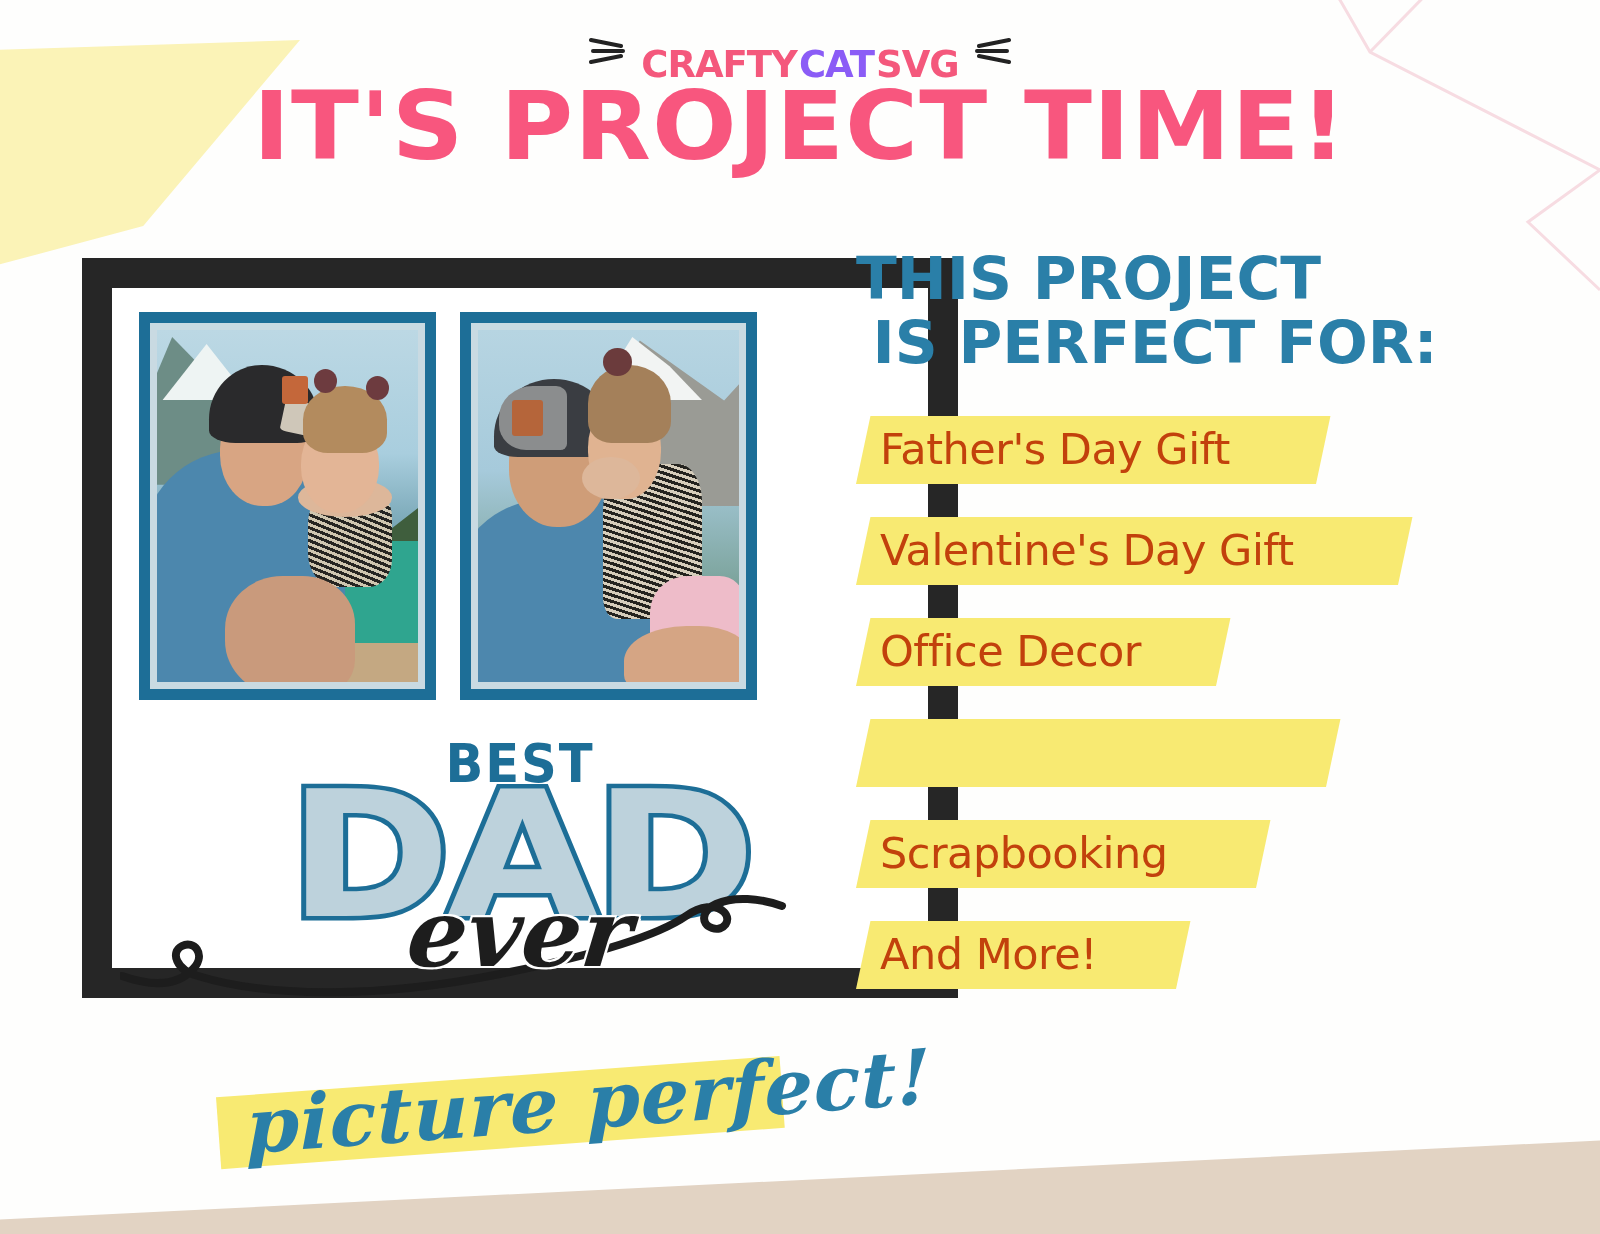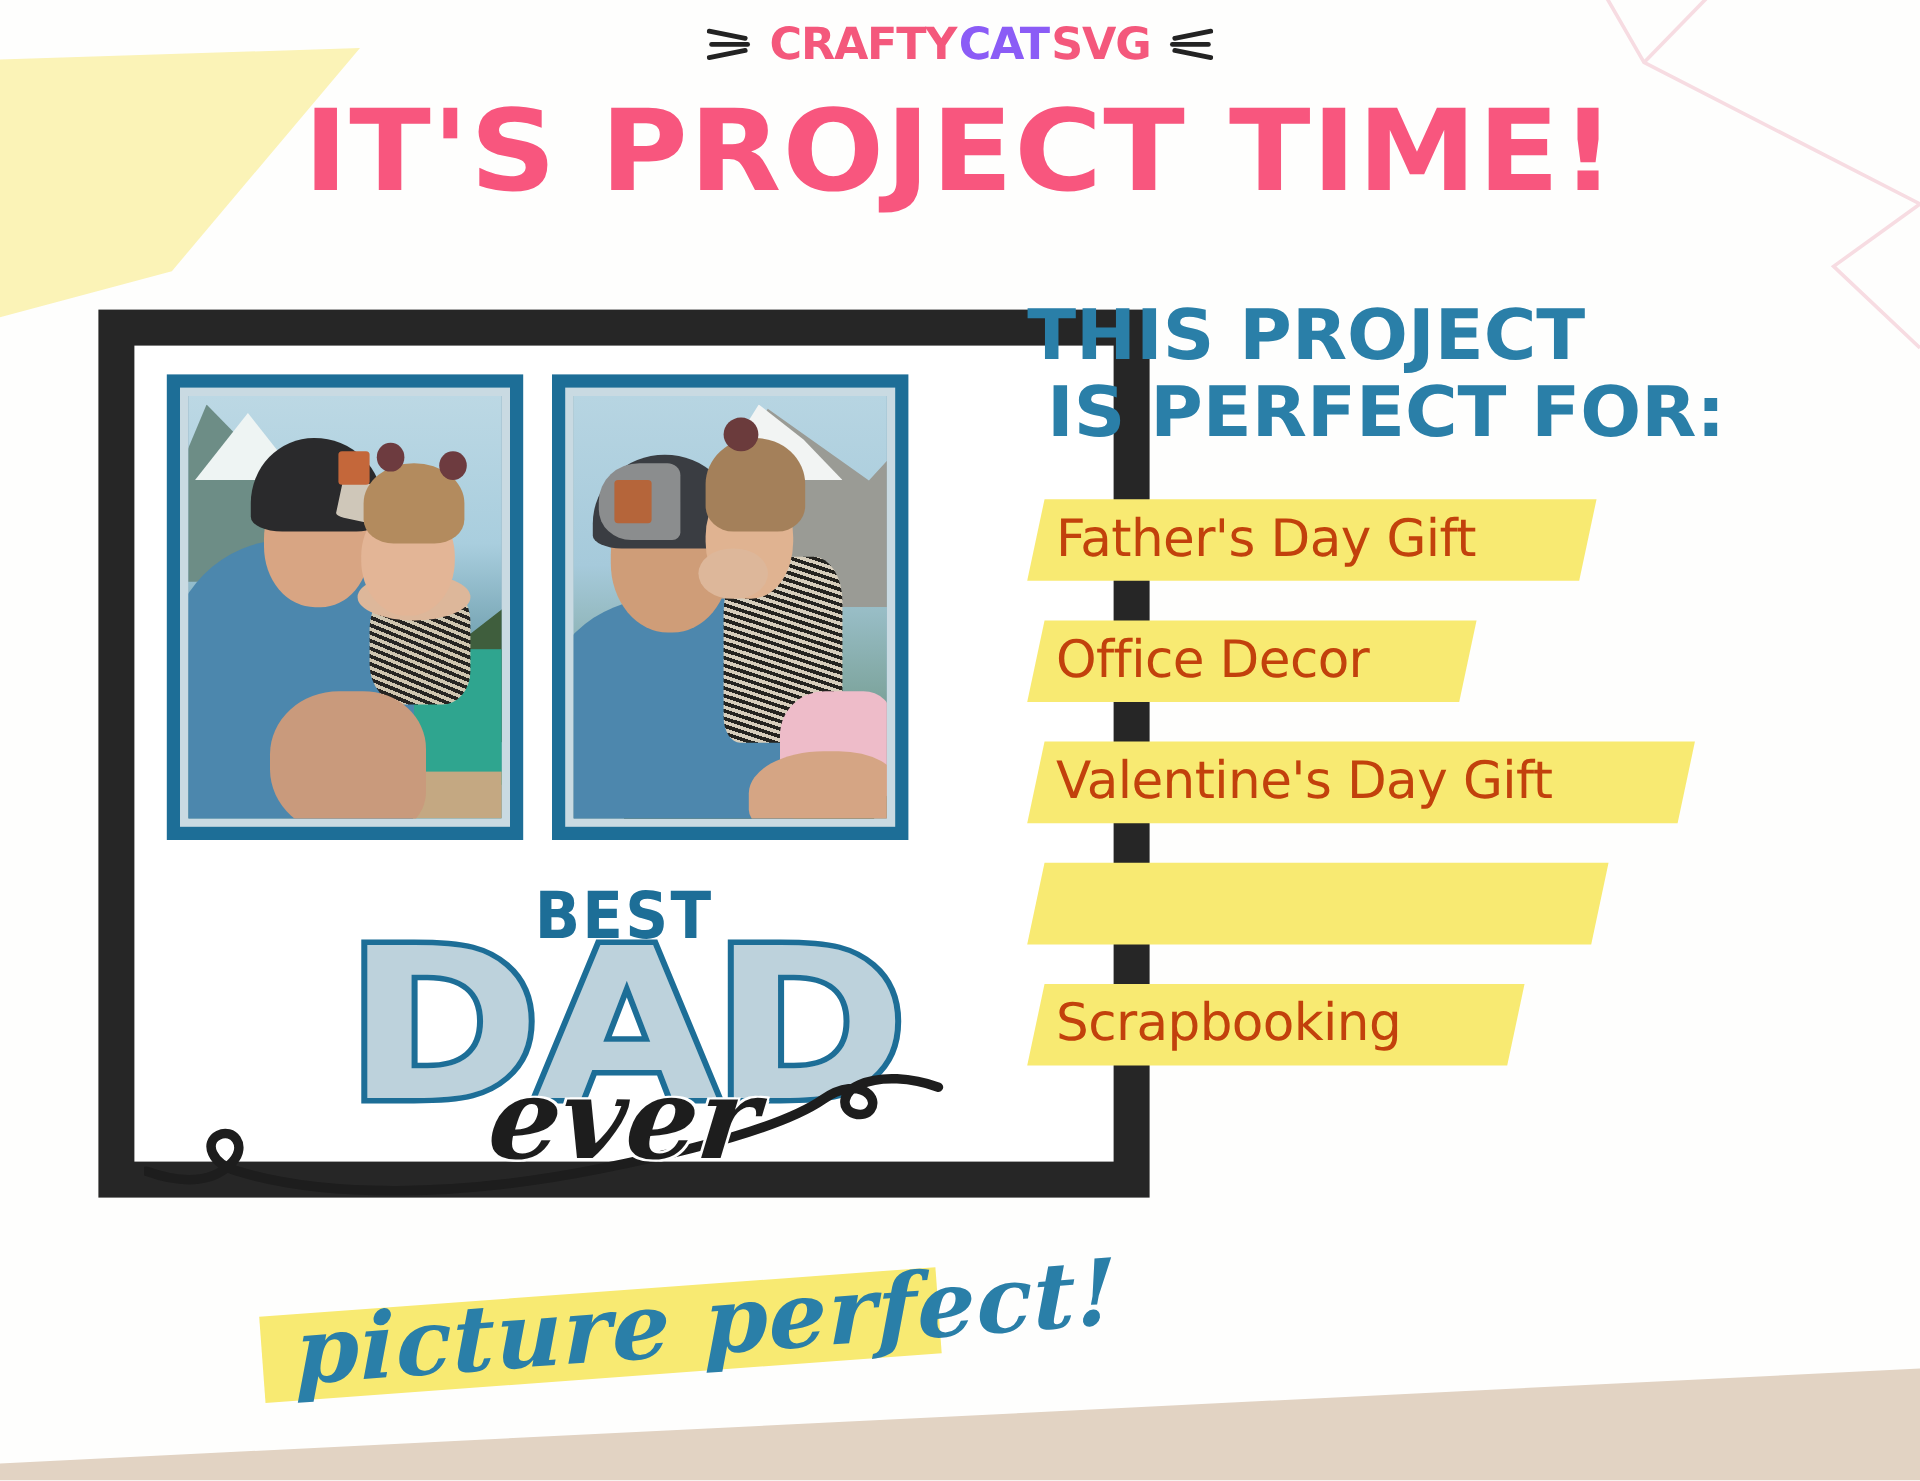--- a/index.html
+++ b/index.html
@@ -46,20 +46,21 @@
     position: absolute;
     top: 18px; left: 0; width: 1600px;
     display: flex; align-items: center; justify-content: center; gap: 14px;
   }
   .logo-word {
     font-family: "DejaVu Sans", sans-serif;
     font-weight: bold;
     font-size: 37px;
     letter-spacing: -1px;
     line-height: 1;
+    margin-top: 28px;
   }
   .logo-pink  { color: #F4587C; }
   .logo-black { color: #8b5cf6; }
   .whisk { width: 38px; height: 34px; }
 
   .main-title {
     position: absolute;
     top: 80px; left: 0; width: 1600px;
     text-align: center;
     font-family: "DejaVu Sans", sans-serif;
@@ -365,38 +366,42 @@
     </div>
 
     <div class="use-list">
 
       <div class="use-item">
         <div class="use-hl" style="width:460px"></div>
         <span class="use-label">Father's Day Gift</span>
       </div>
 
       <div class="use-item">
+        <div class="use-hl" style="width:542px"></div>
+        <span class="use-label">Valentine's Day Gift</span>
+      </div>
+
+      <div class="use-item">
         <div class="use-hl" style="width:360px"></div>
         <span class="use-label">Office Decor</span>
       </div>
 
       <div class="use-item">
-        <div class="use-hl" style="width:542px"></div>
-        <span class="use-label">Valentine's Day Gift</span>
-      </div>
-
-      <div class="use-item">
         <div class="use-hl" style="width:470px"></div>
       </div>
 
       <div class="use-item">
         <div class="use-hl" style="width:400px"></div>
         <span class="use-label">Scrapbooking</span>
       </div>
 
+      <div class="use-item">
+        <div class="use-hl" style="width:320px"></div>
+        <span class="use-label">And More!</span>
+      </div>
 
     </div>
   </div>
 
   <div class="pp-wrap">
     <div class="pp-hl"></div>
     <div class="pp-text">picture perfect!</div>
   </div>
 
 </div>

